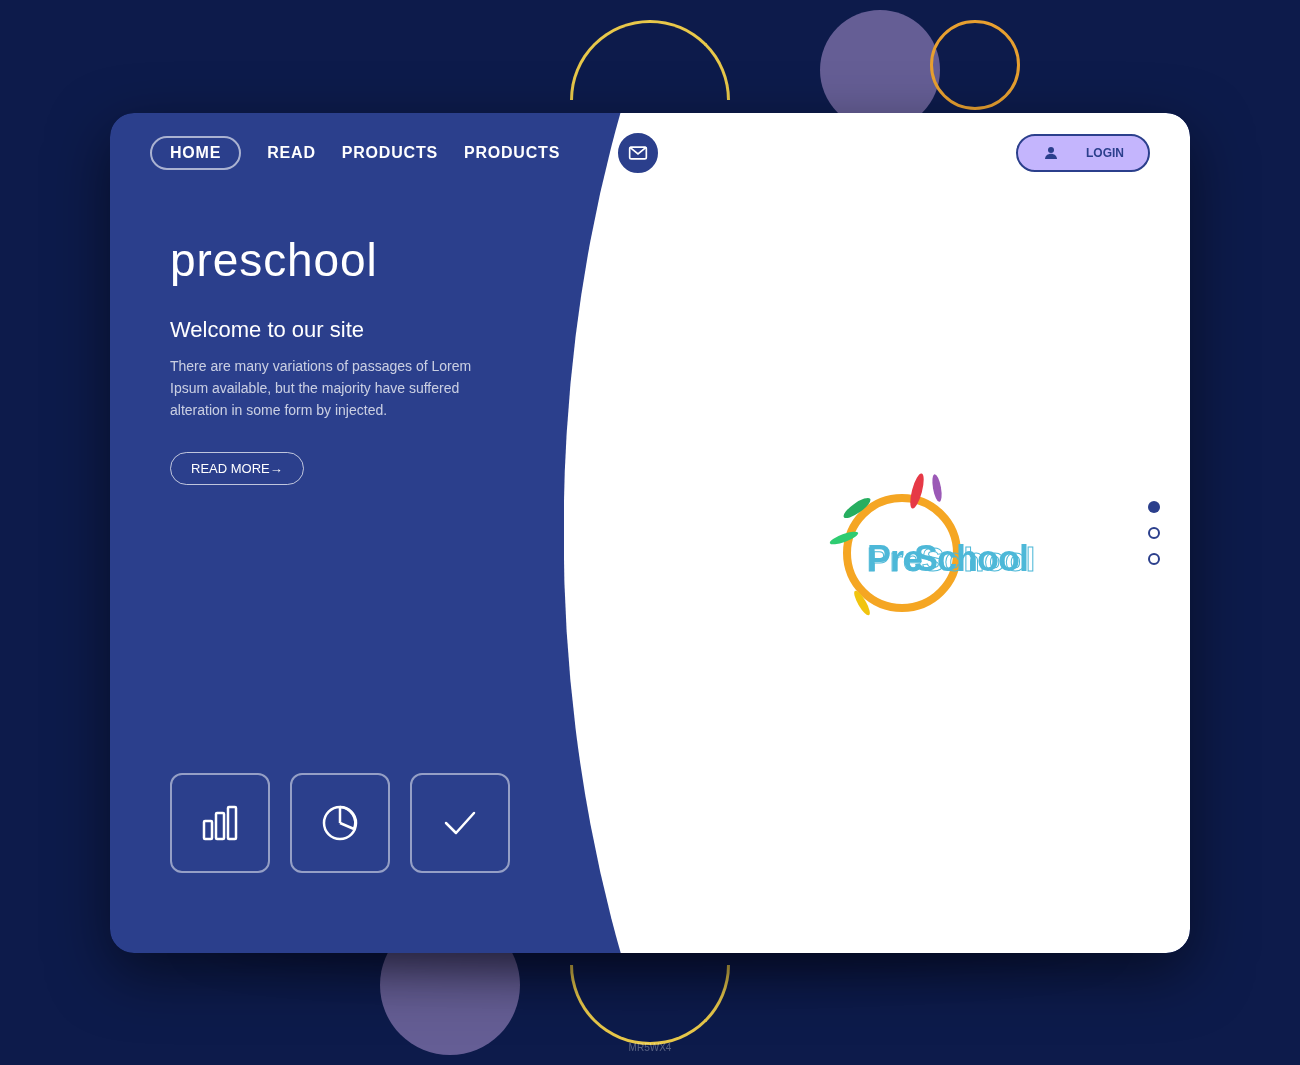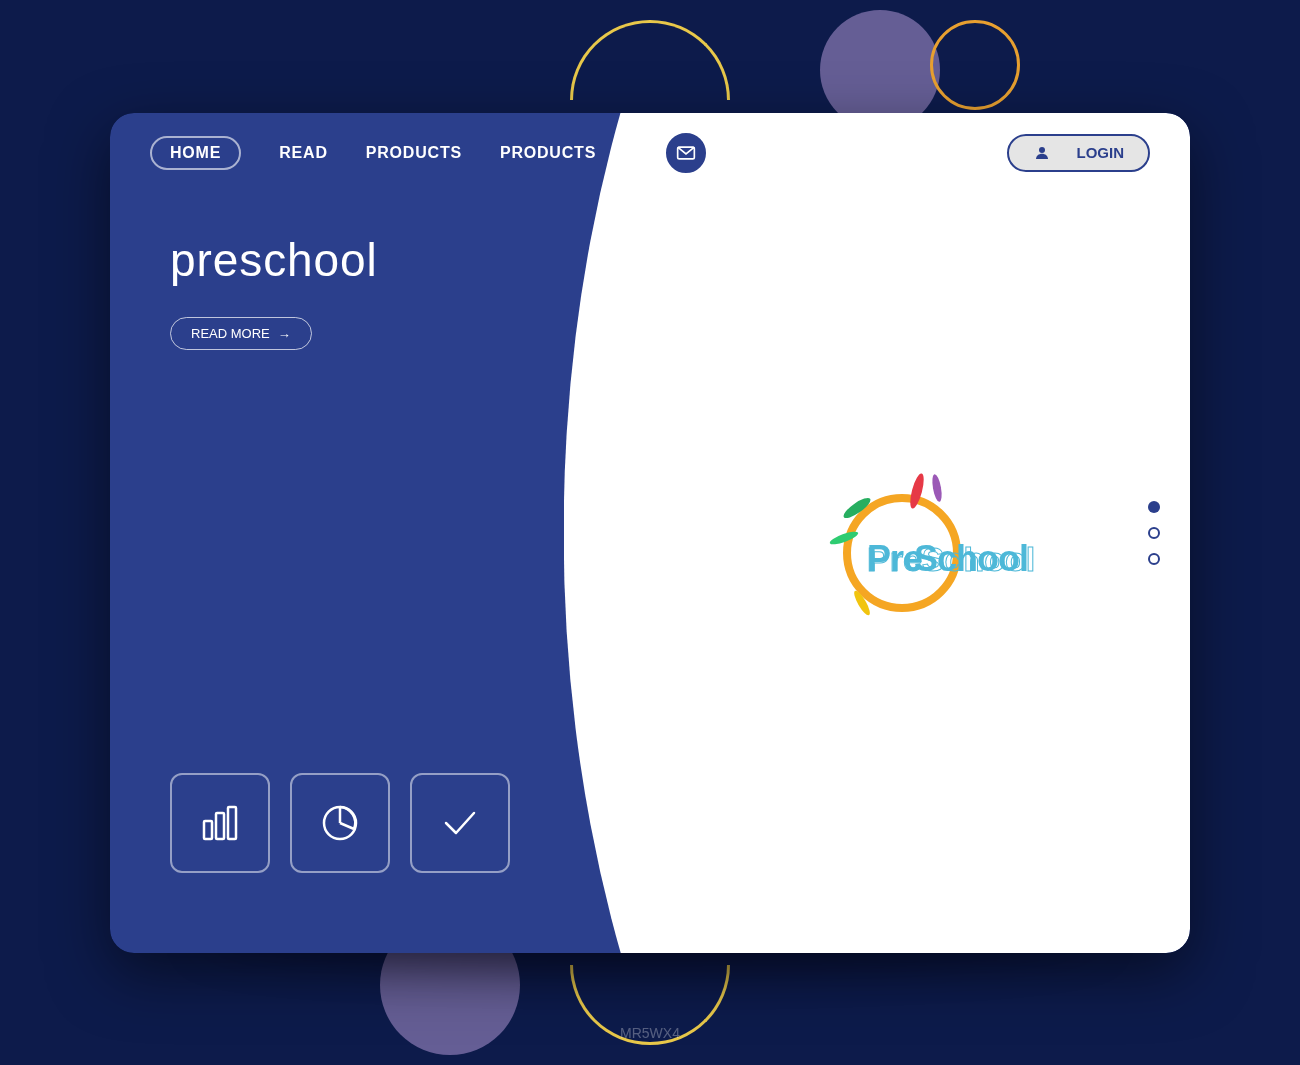--- a/index.html
+++ b/index.html
@@ -118,21 +118,21 @@
       top: 0; left: 0; right: 0;
       height: 80px;
       display: flex;
       align-items: center;
       padding: 0 40px;
       z-index: 20;
     }
     .nav-links {
       display: flex;
       align-items: center;
-      gap: 38px;
+      gap: 26px;
     }
     .nav-link {
       color: white;
       font-size: 16px;
       font-weight: 600;
       letter-spacing: 0.05em;
       cursor: pointer;
       text-decoration: none;
     }
     .nav-link.active {
@@ -159,24 +159,24 @@
     }
     .nav-login {
       margin-left: auto;
       border: 2px solid #2b3f8c;
       border-radius: 24px;
       padding: 8px 24px;
       display: flex;
       align-items: center;
       gap: 26px;
       cursor: pointer;
-      background: #e5e5e5;
+      background: #c4b5fd;
       color: #2b3f8c;
       font-weight: 700;
-      font-size: 15px;
+      font-size: 12px;
     }
 
     
     .hero {
       position: absolute;
       top: 120px;
       left: 60px;
       z-index: 20;
     }
     .hero-title {
@@ -201,21 +201,20 @@
     }
     .read-more-btn {
       border: 1.5px solid rgba(255,255,255,0.7);
       border-radius: 20px;
       padding: 8px 20px;
       color: white;
       font-size: 13px;
       cursor: pointer;
       display: inline-flex;
       align-items: center;
-      gap: 8px;
       background: transparent;
     }
 
     
     .icon-boxes {
       position: absolute;
       bottom: 80px;
       left: 60px;
       display: flex;
       gap: 20px;
@@ -280,25 +279,25 @@
     
     .preschool-logo {
       position: relative;
       width: 340px;
       height: 200px;
     }
 
     
     .watermark {
       position: absolute;
-      bottom: 24px;
+      bottom: 12px;
       left: 50%;
       transform: translateX(-50%);
       color: rgba(255,255,255,0.3);
-      font-size: 14px;
+      font-size: 10px;
       z-index: 5;
     }
   </style>
 </head>
 <body>
 
 <div class="bg-shape-circle-top"></div>
 <div class="bg-shape-circle-purple-top"></div>
 <div class="bg-shape-circle-orange-top"></div>
 <div class="bg-shape-circle-bottom"></div>
@@ -326,20 +325,22 @@
       <svg width="18" height="18" viewBox="0 0 24 24" fill="#2b3f8c">
         <circle cx="12" cy="8" r="4"></circle>
         <path d="M4 20c0-4 3.6-7 8-7s8 3 8 7" fill="#2b3f8c"></path>
       </svg>
       <span>LOGIN</span>
     </div>
   </nav>
 
   <div class="hero">
     <h1 class="hero-title">preschool</h1>
+    <h2 class="hero-subtitle">Welcome to our site</h2>
+    <p class="hero-body">There are many variations of passages of Lorem Ipsum available, but the majority have suffered alteration in some form by injected.</p>
     <button class="read-more-btn">
       <span>READ MORE</span>
       <span>→</span>
     </button>
   </div>
 
   <div class="icon-boxes">
     <div class="icon-box">
       <svg viewBox="0 0 44 44">
         <rect x="6" y="20" width="8" height="18" rx="1" stroke="white" stroke-width="2.5"></rect>

